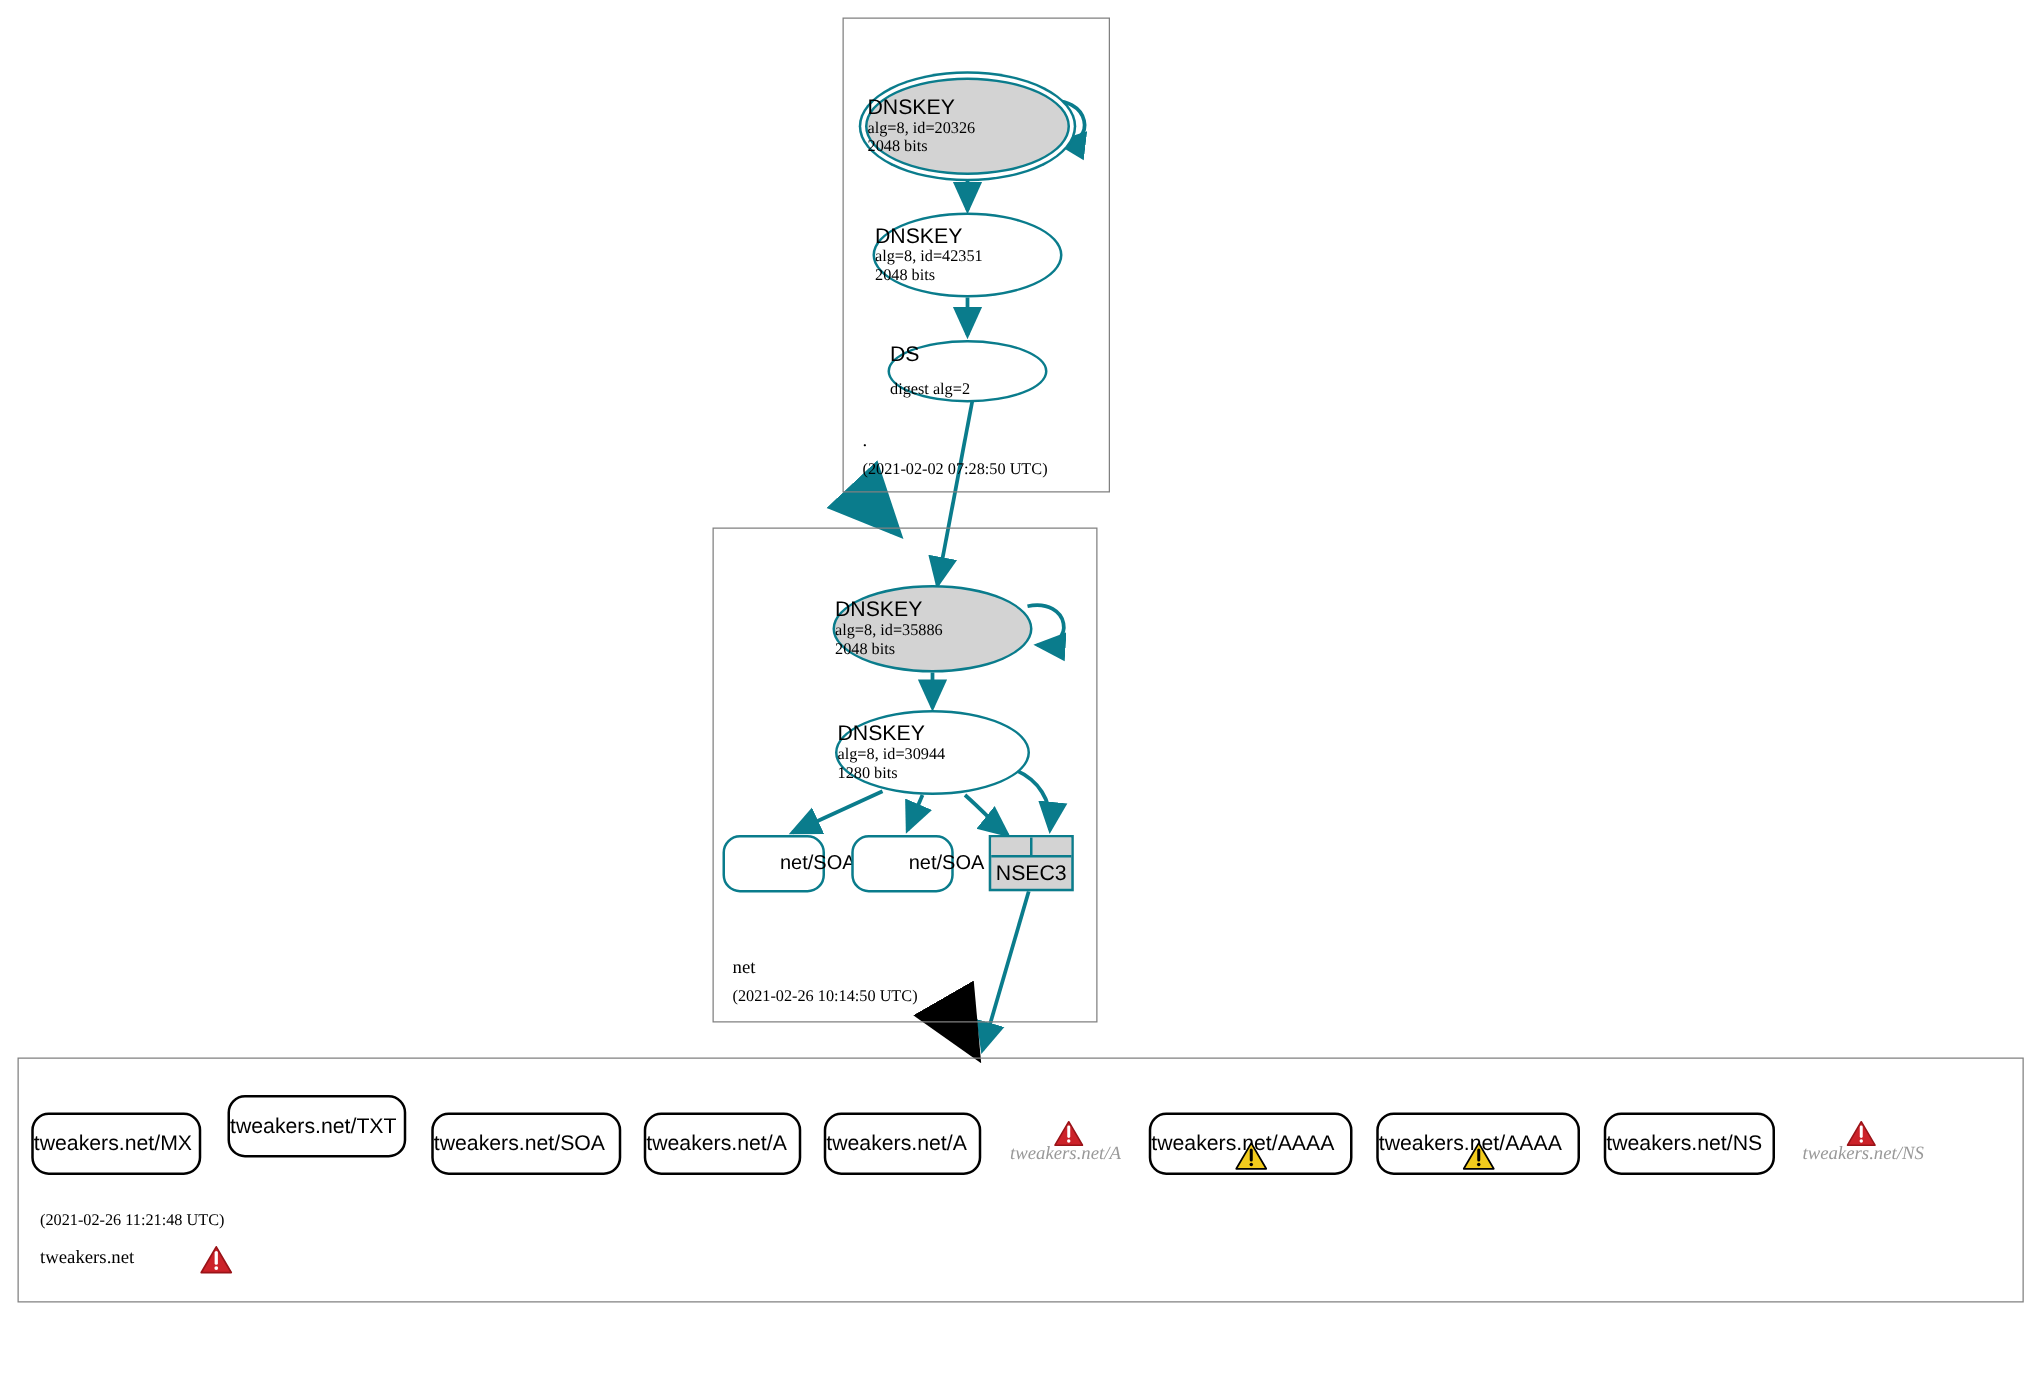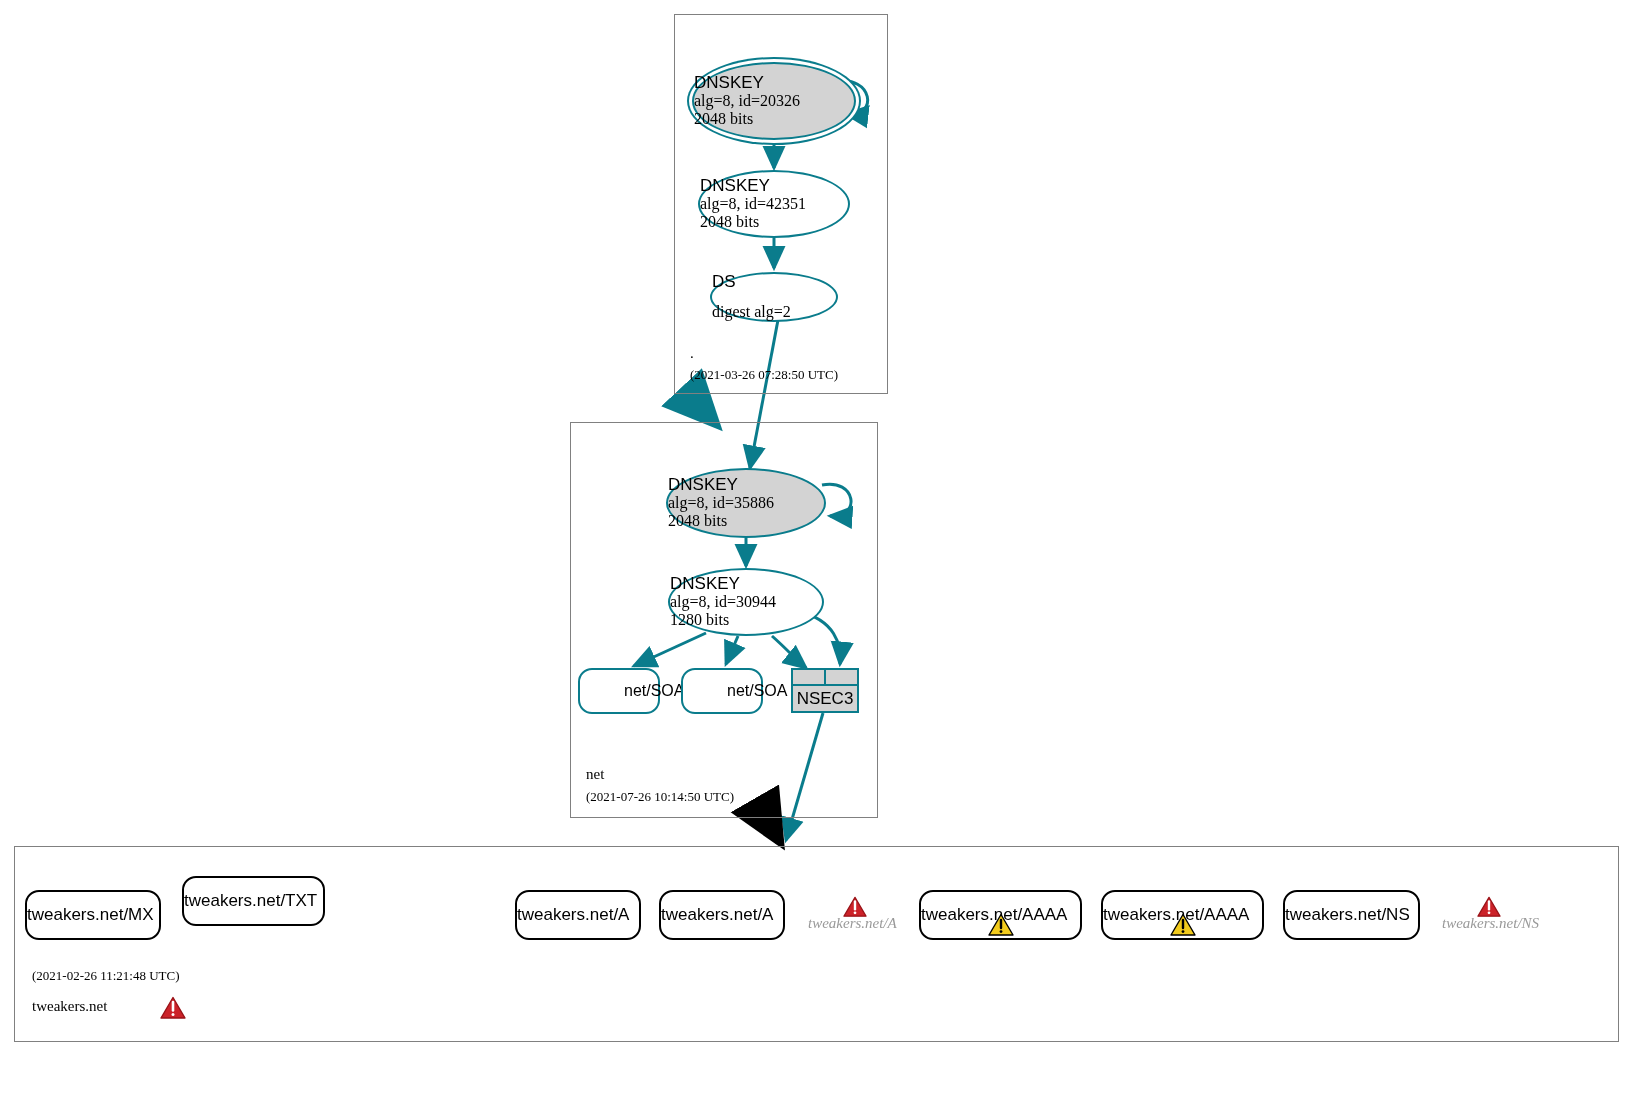--- a/index.html
+++ b/index.html
@@ -9,21 +9,21 @@
   svg.layer{position:absolute;left:0;top:0;width:1631px;height:1108px;overflow:visible;}
   .zonebox{position:absolute;border:1px solid #808080;background:transparent;}
   .zlabel{position:absolute;font-family:"Liberation Serif",serif;font-size:15px;color:#000;white-space:nowrap;}
   .ztime{position:absolute;font-family:"Liberation Serif",serif;font-size:13px;color:#000;white-space:nowrap;}
   .node{position:absolute;display:flex;flex-direction:column;align-items:flex-start;
         justify-content:center;text-align:center;box-sizing:border-box;}
   .ell{border:2px solid #0a7c8c;border-radius:50%;background:#ffffff;}
   .ell.ksk{background:#d3d3d3;}
   .ell.dbl{box-shadow:0 0 0 3px #ffffff,0 0 0 5px #0a7c8c;}
   .t1{font-family:"Liberation Sans",sans-serif;font-size:17px;color:#000;line-height:1.05;}
-  .t2{font-family:"Liberation Serif",serif;font-size:16px;color:#000;line-height:1.15;}
+  .t2{font-family:"Liberation Serif",serif;font-size:13px;color:#000;line-height:1.15;}
   .rrect{border:2px solid #0a7c8c;border-radius:14px;background:#ffffff;}
   .rrect .t1{font-size:16px;margin-left:44px;}
   .blackrect{border:2px solid #000000;border-radius:14px;background:#ffffff;}
   .blackrect .t1{font-size:17px;}
   .nsec3{position:absolute;border:2px solid #0a7c8c;background:#d3d3d3;box-sizing:border-box;
          display:flex;flex-direction:column;}
   .nsec3 .hdr{display:flex;height:14px;border-bottom:2px solid #0a7c8c;}
   .nsec3 .hdr .cell{flex:1;background:#d3d3d3;}
   .nsec3 .hdr .cell+.cell{border-left:2px solid #0a7c8c;}
   .nsec3 .body{flex:1;display:flex;align-items:center;justify-content:center;}
@@ -75,25 +75,25 @@
 
     <path d="M800,612 C834,620 842,644 840,664" fill="none" stroke="#0a7c8c" stroke-width="3" marker-end="url(#ah)"></path>
 
     <path d="M823,713 L786,840" fill="none" stroke="#0a7c8c" stroke-width="3" marker-end="url(#ah)"></path>
 
     <path d="M765,816 L780,842" fill="none" stroke="#000000" stroke-width="9" marker-end="url(#ahfatb)"></path>
   </svg>
 
   <div class="zonebox" style="left:674px;top:14px;width:212px;height:378px;"></div>
   <div class="zlabel" style="left:690px;top:345px;">.</div>
-  <div class="ztime" style="left:690px;top:367px;">(2021-03-26 07:28:50 UTC)</div>
+  <div class="ztime" style="left:690px;top:367px;">(2021-02-02 07:28:50 UTC)</div>
 
   <div class="zonebox" style="left:570px;top:422px;width:306px;height:394px;"></div>
   <div class="zlabel" style="left:586px;top:766px;">net</div>
-  <div class="ztime" style="left:586px;top:789px;">(2021-07-26 10:14:50 UTC)</div>
+  <div class="ztime" style="left:586px;top:789px;">(2021-02-26 10:14:50 UTC)</div>
 
   <div class="zonebox" style="left:14px;top:846px;width:1603px;height:194px;"></div>
   <div class="zlabel" style="left:32px;top:998px;">tweakers.net</div>
   <div class="ztime" style="left:32px;top:968px;">(2021-02-26 11:21:48 UTC)</div>
 
   <svg class="icon" style="left:160px;top:996px;" width="26" height="24" viewBox="0 0 26 24">
     <path d="M13,1.5 L25,22 L1,22 Z" fill="#cc2229" stroke="#9a1318" stroke-width="1.4" stroke-linejoin="round"></path>
     <path d="M13,6 L13,14.5" stroke="#ffffff" stroke-width="2.6" stroke-linecap="round"></path>
     <circle cx="13" cy="18.4" r="1.5" fill="#ffffff"></circle>
   </svg>
@@ -146,20 +146,23 @@
   </div>
 
   <div class="node blackrect" style="left:25px;top:890px;width:136px;height:50px;">
     <div class="t1">tweakers.net/MX</div>
   </div>
 
   <div class="node blackrect" style="left:182px;top:876px;width:143px;height:50px;">
     <div class="t1">tweakers.net/TXT</div>
   </div>
 
+  <div class="node blackrect" style="left:345px;top:890px;width:152px;height:50px;">
+    <div class="t1">tweakers.net/SOA</div>
+  </div>
 
   <div class="node blackrect" style="left:515px;top:890px;width:126px;height:50px;">
     <div class="t1">tweakers.net/A</div>
   </div>
 
   <div class="node blackrect" style="left:659px;top:890px;width:126px;height:50px;">
     <div class="t1">tweakers.net/A</div>
   </div>
 
   <svg class="icon" style="left:843px;top:896px;" width="24" height="22" viewBox="0 0 26 24">

